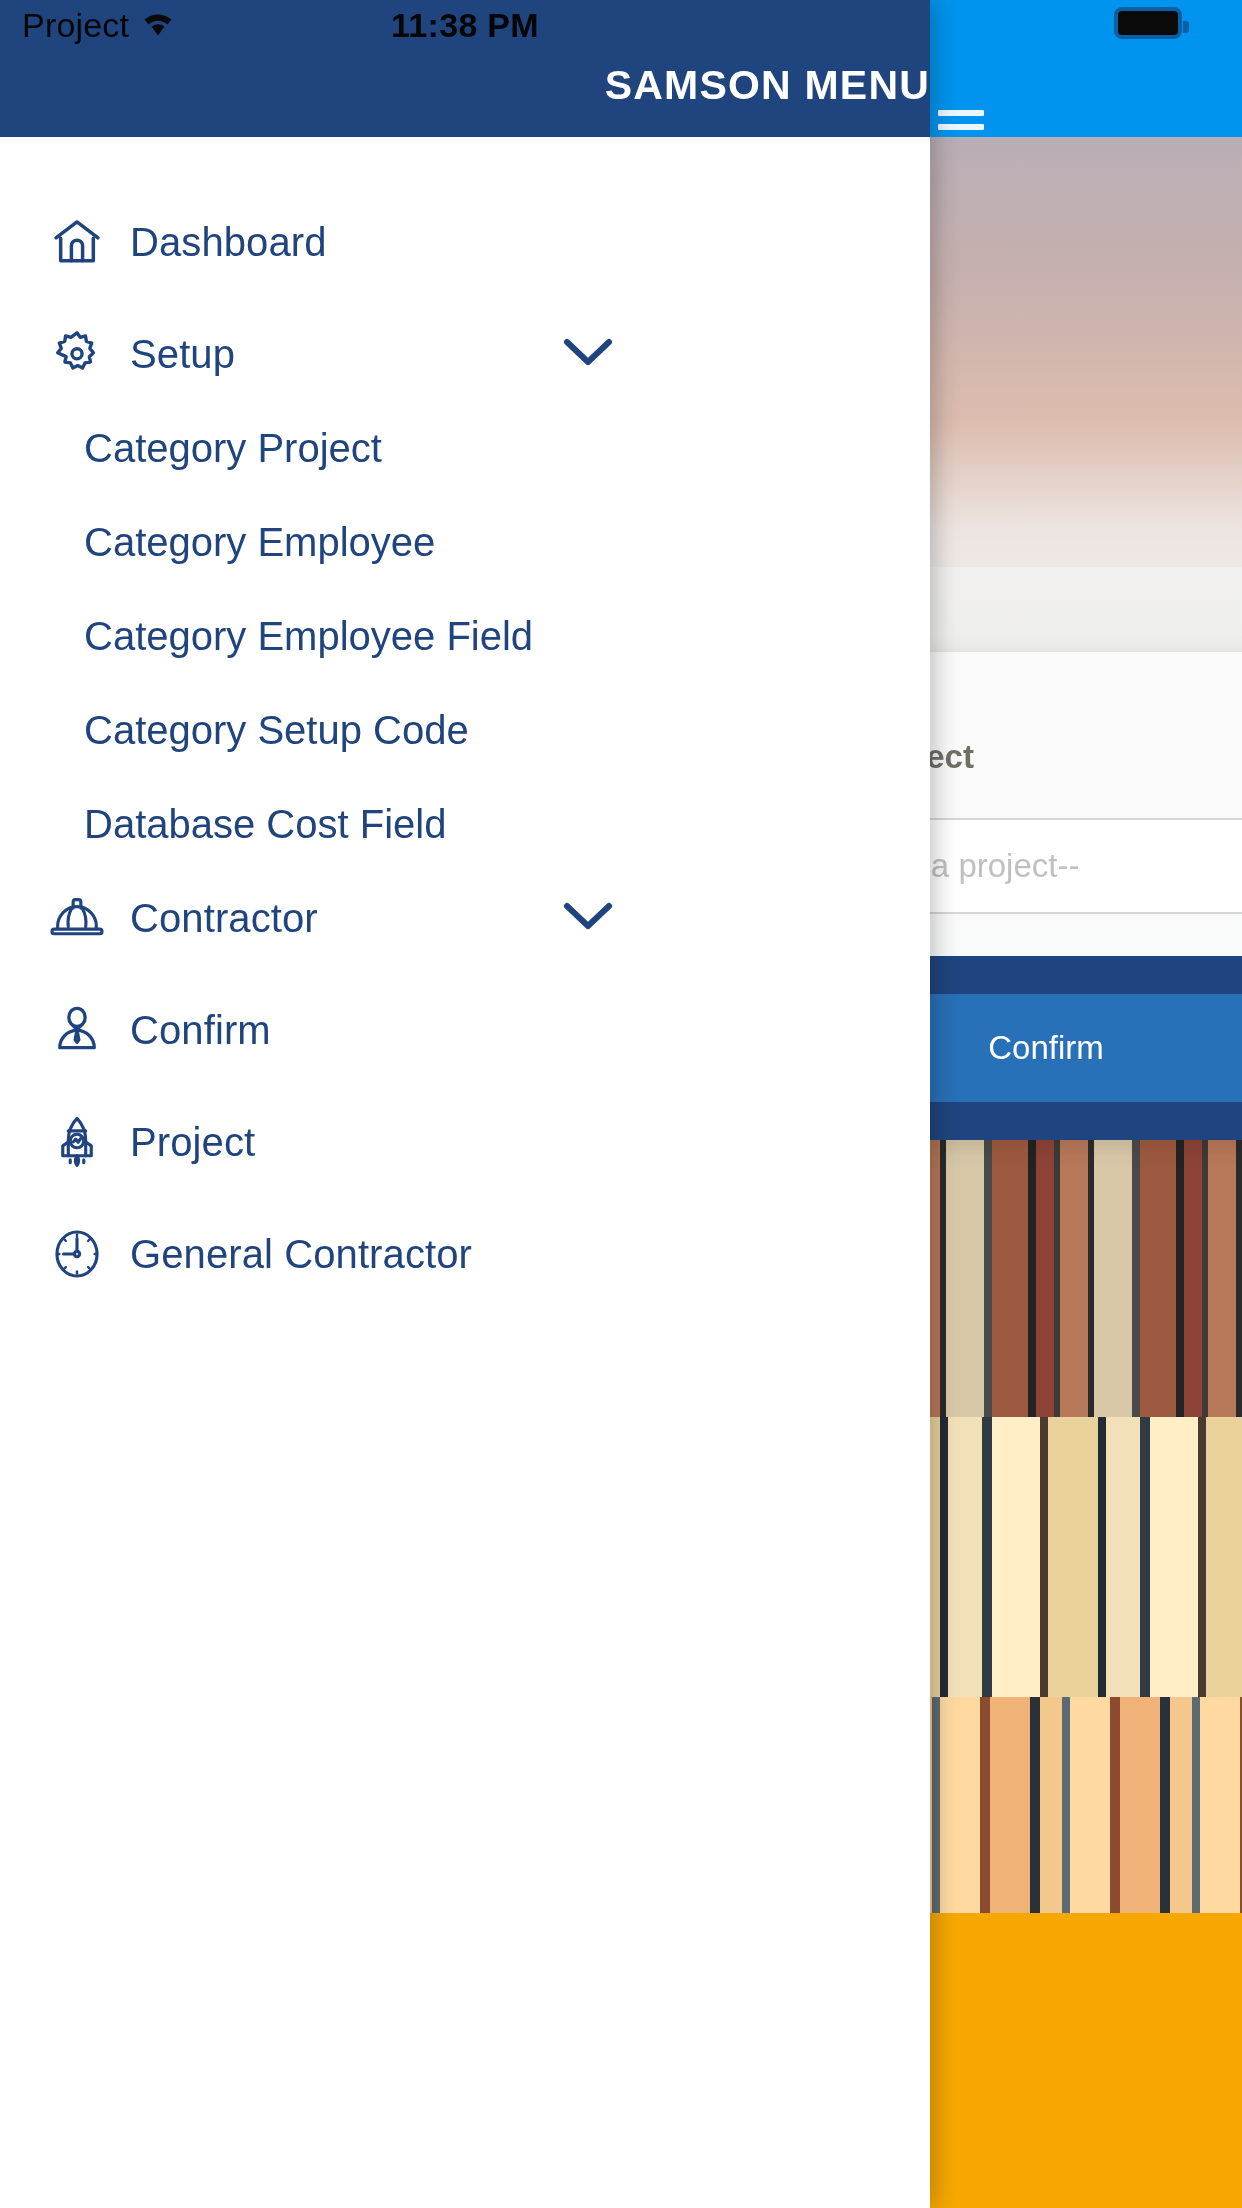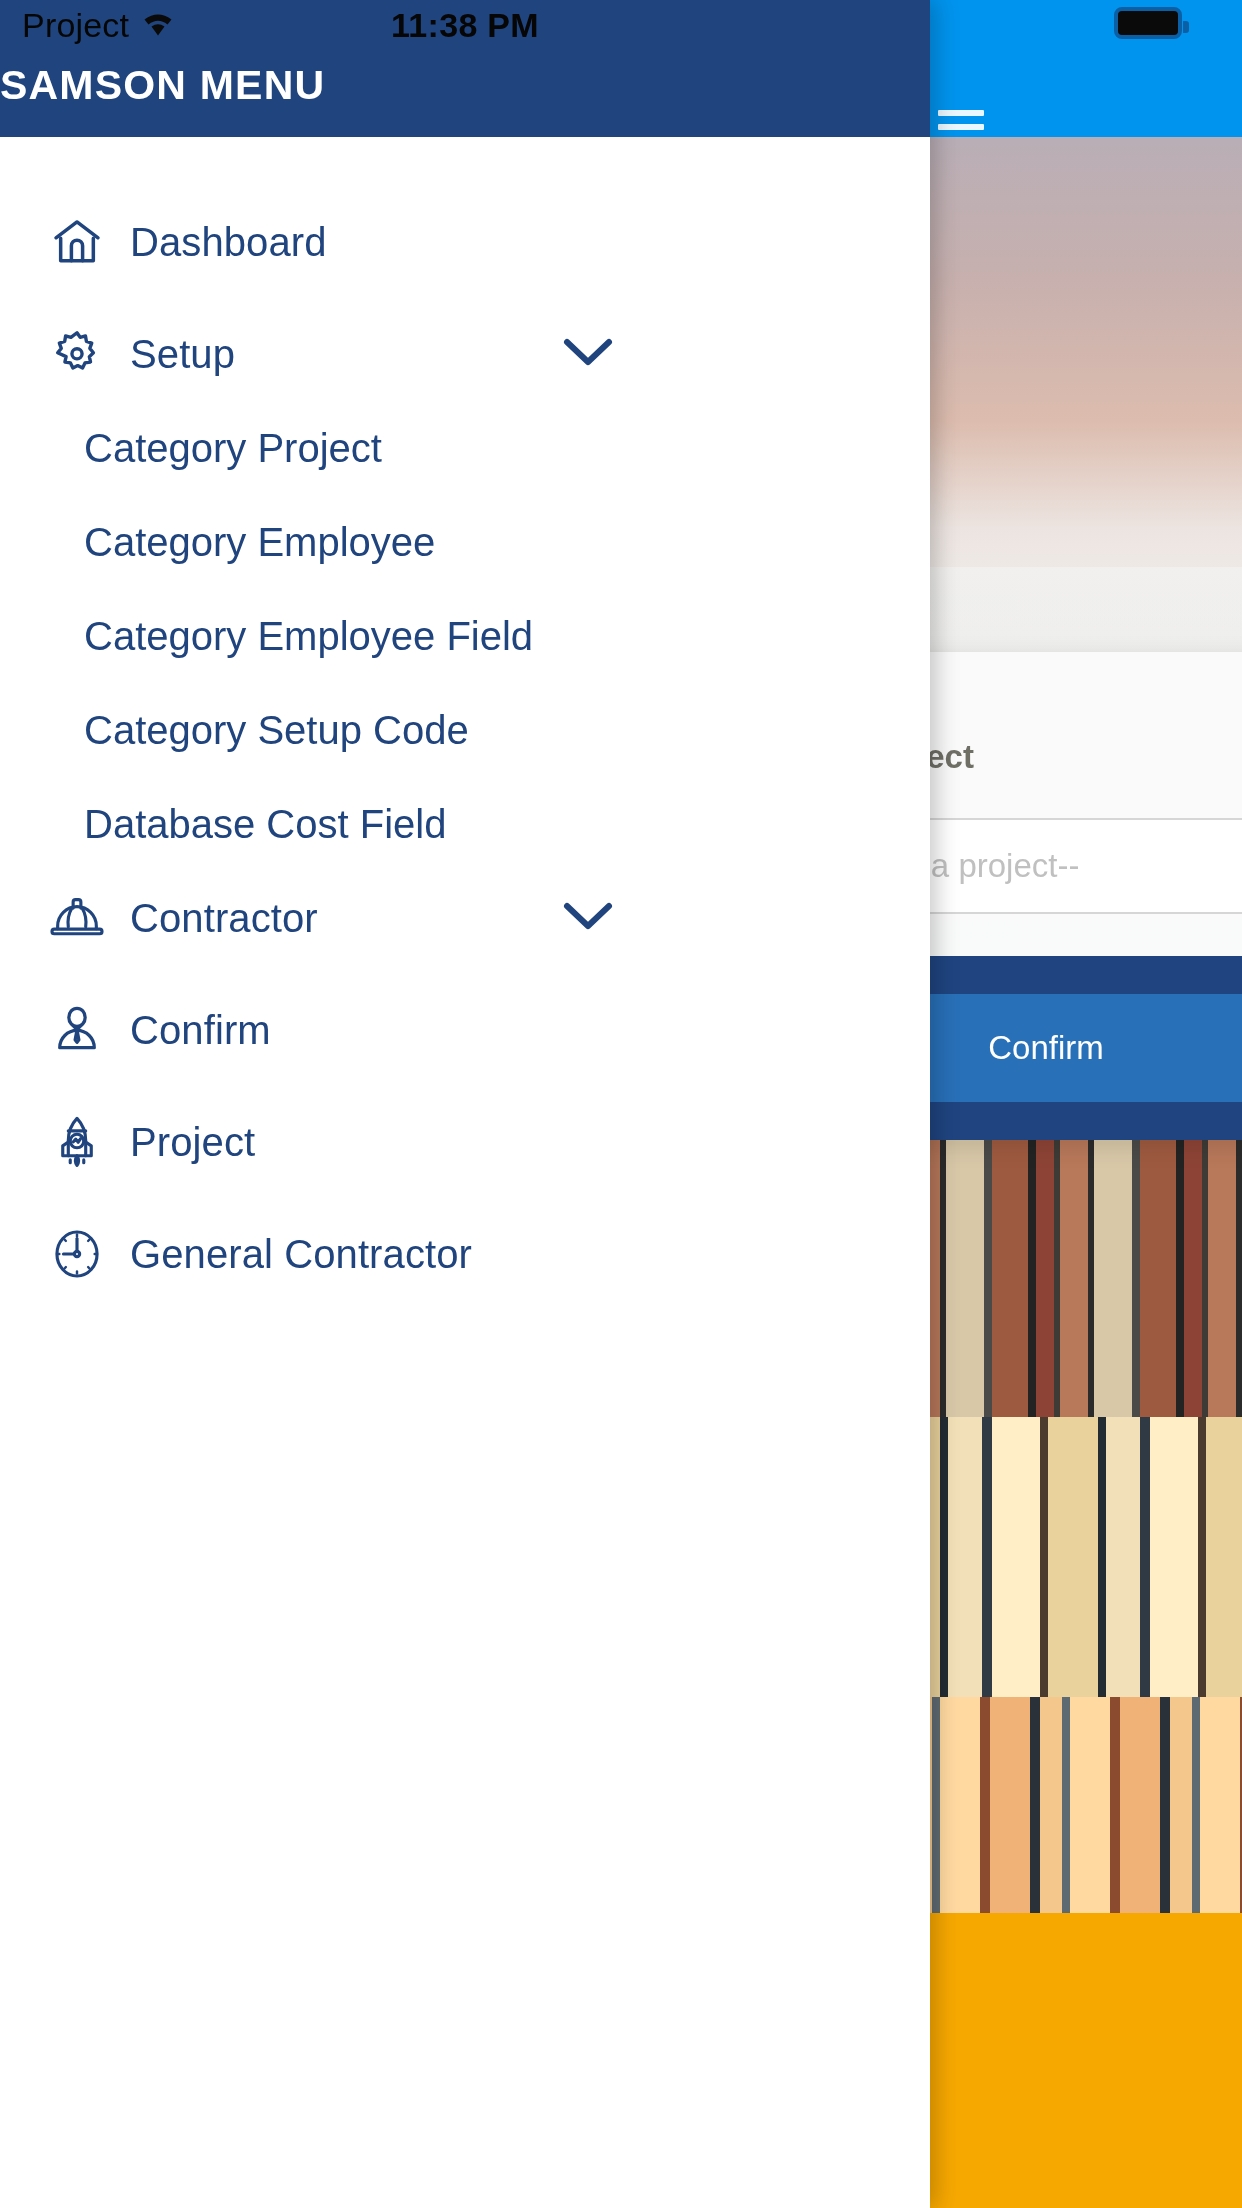--- a/index.html
+++ b/index.html
@@ -218,21 +218,21 @@
     left: 0; right: 0; top: 6px;
     text-align: center;
     font-size: 34px;
     font-weight: bold;
     color: #060606;
     letter-spacing: .3px;
   }
   .drawer-title {
     position: absolute;
     left: 0; right: 0; top: 62px;
-    text-align: left;
+    text-align: right;
     color: #ffffff;
     font-size: 41px;
     font-weight: bold;
     letter-spacing: 1.2px;
   }
 
   .menu {
     position: relative;
     padding-top: 28px;
     background: #ffffff;

